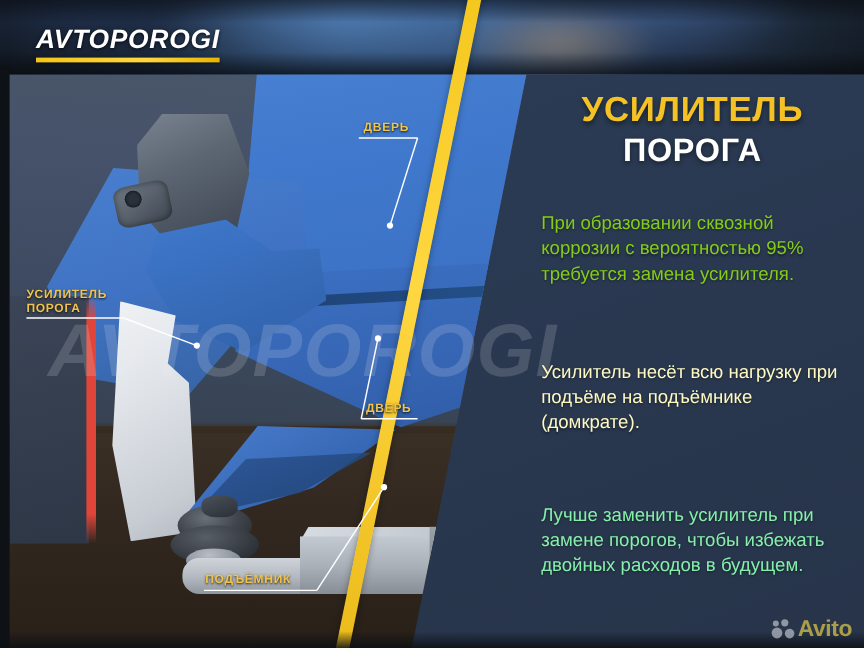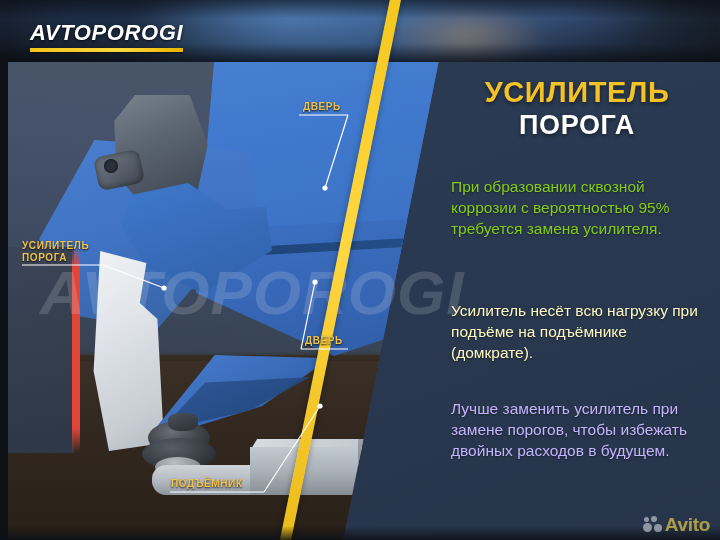--- a/index.html
+++ b/index.html
@@ -232,21 +232,21 @@
     position:absolute;left:0;top:112px;width:268px;text-align:center;
     font-size:27px;font-weight:bold;color:#ffffff;letter-spacing:.6px;line-height:1;
     text-shadow:0 2px 4px rgba(0,0,0,.45);
   }
   .para{
     position:absolute;left:8px;width:258px;font-size:15.5px;line-height:1.36;
     text-shadow:0 1px 2px rgba(0,0,0,.45);
   }
   .p1{top:176px;color:#84cc16;}
   .p2{top:300px;color:#fef9c3;}
-  .p3{top:398px;color:#c4b5fd;}
+  .p3{top:419px;color:#86efac;}
 
   
   .avito{
     position:absolute;right:10px;bottom:6px;z-index:12;
     display:flex;align-items:center;gap:3px;opacity:.62;
   }
   .avito-dots{position:relative;width:19px;height:17px;}
   .avito-dots i{position:absolute;border-radius:50%;background:#cfd4da;display:block;}
   .d1{width:9px;height:9px;left:0;top:7px;}
   .d2{width:6px;height:6px;left:8px;top:0;}

